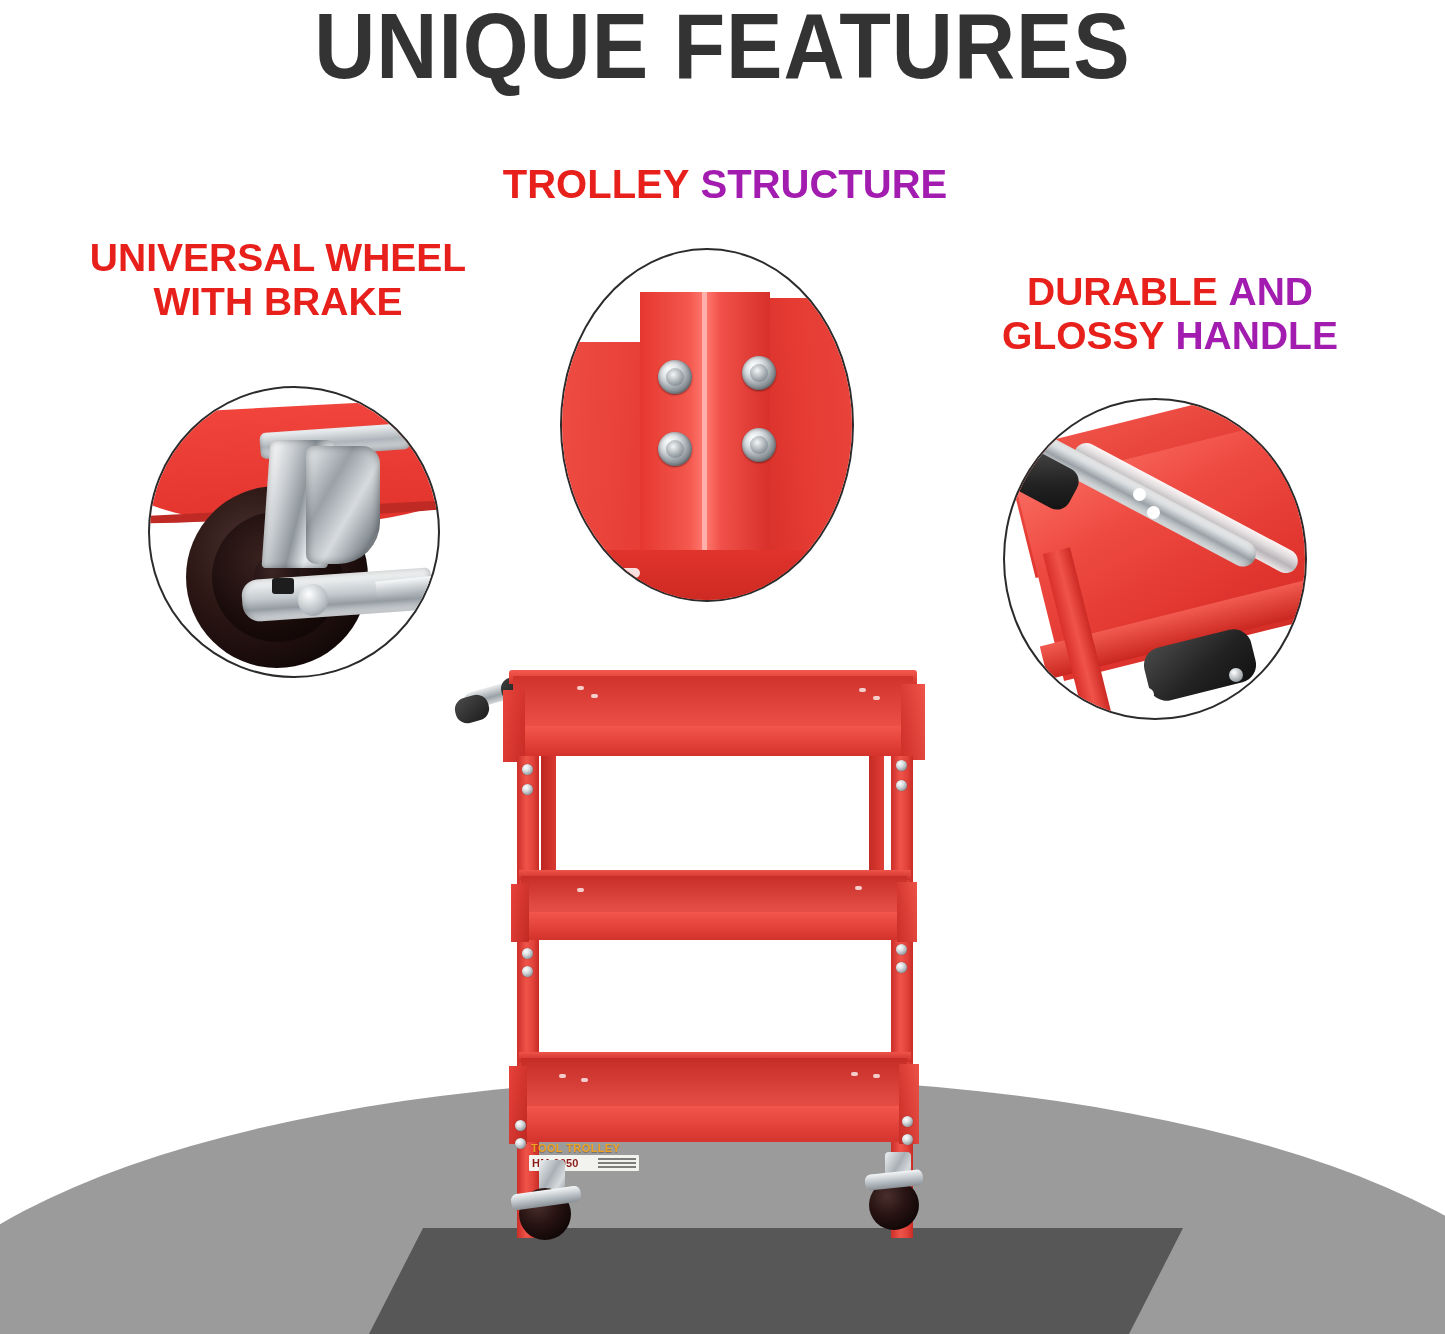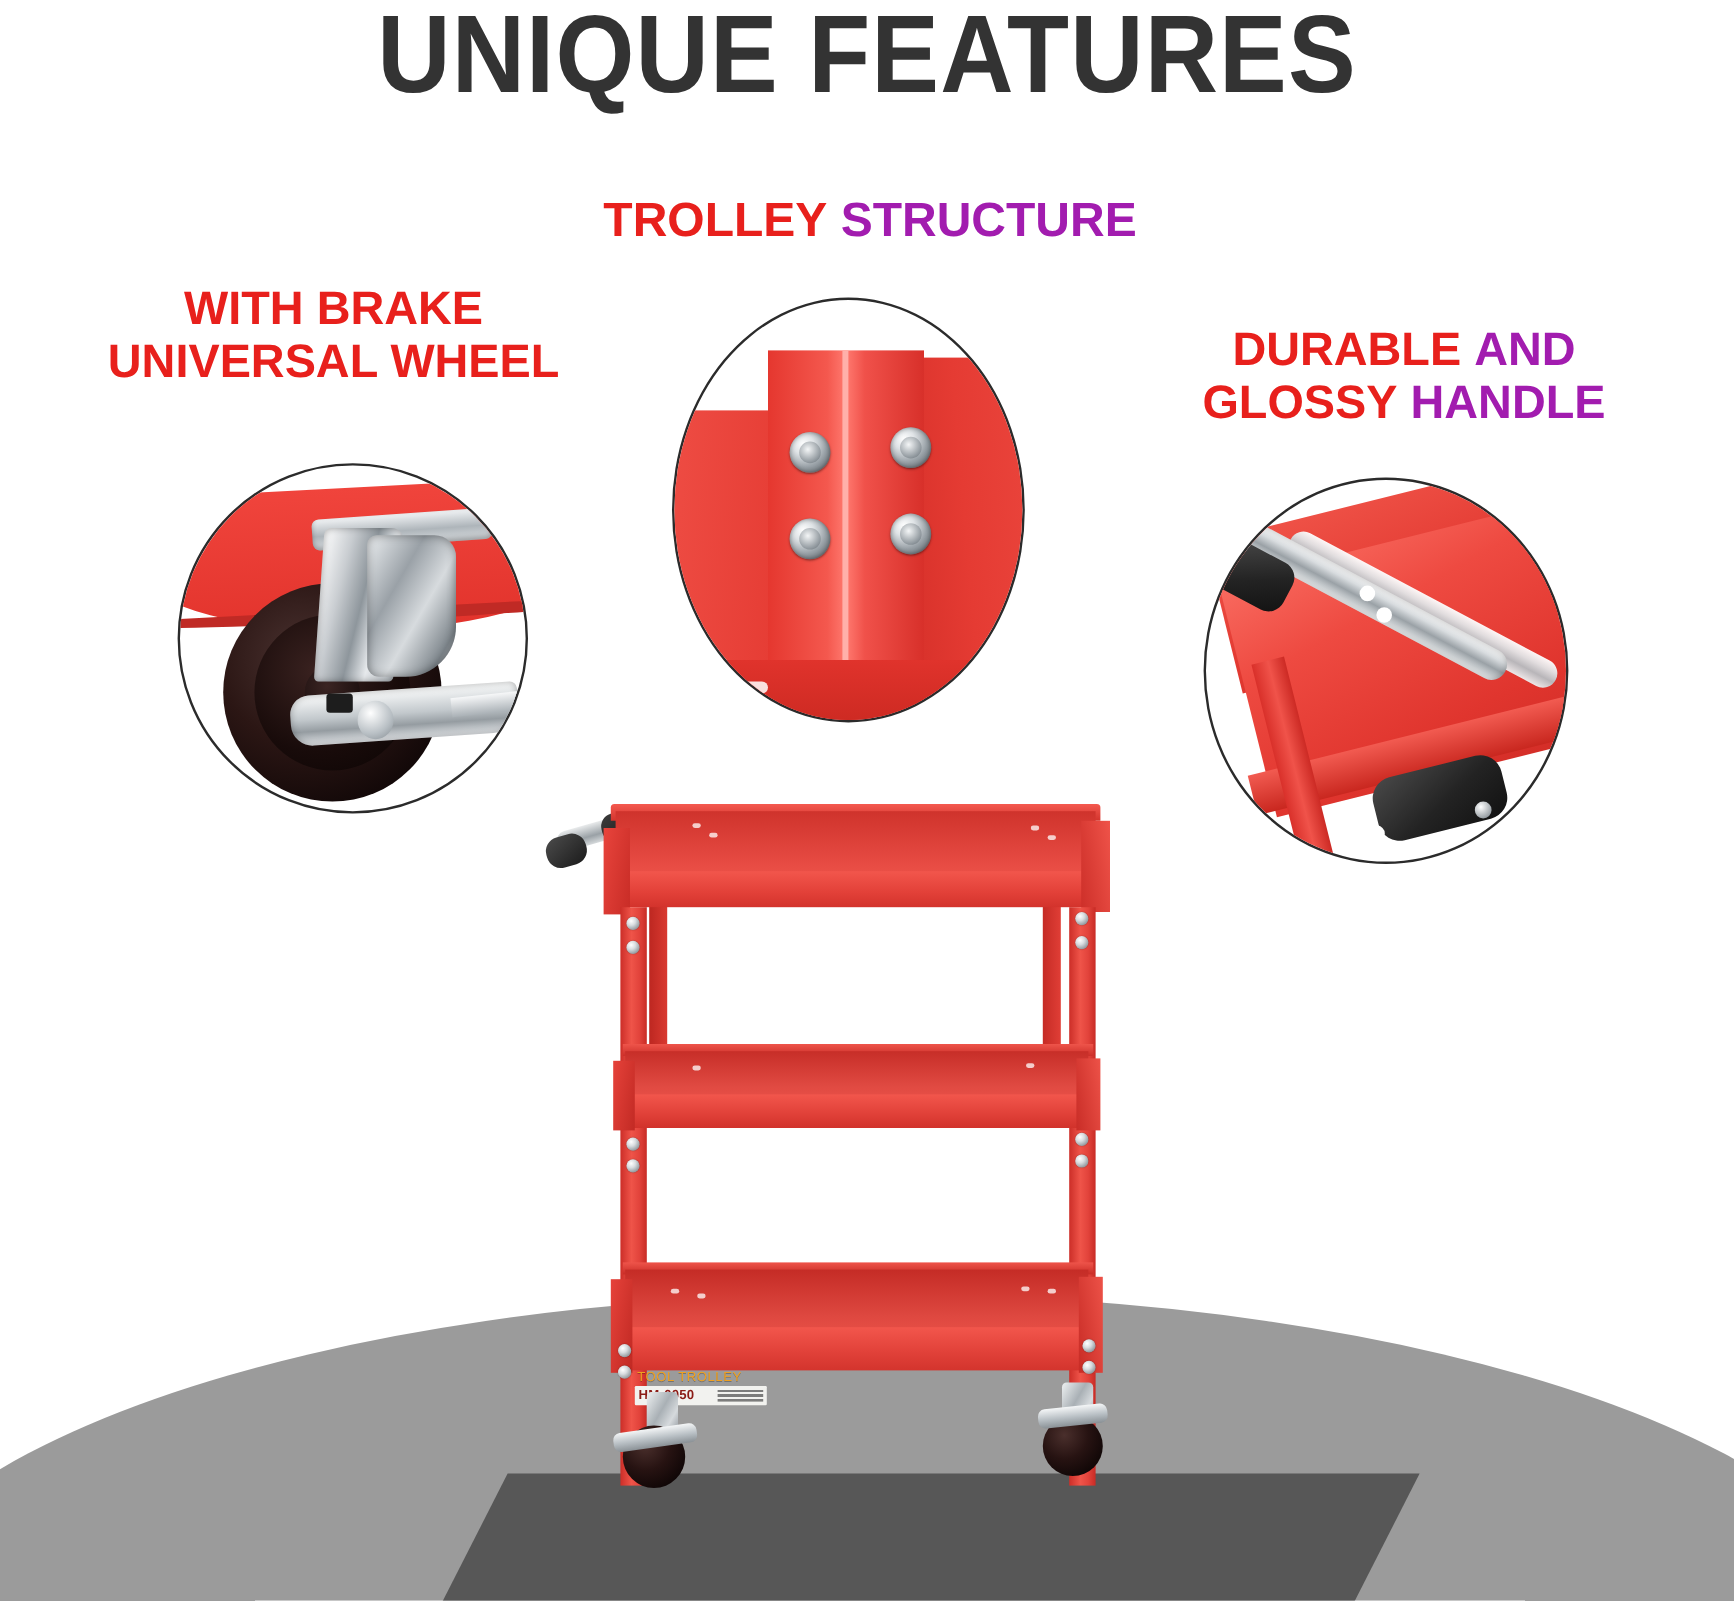--- a/index.html
+++ b/index.html
@@ -308,21 +308,21 @@
     width: 11px; height: 11px; border-radius: 50%;
     background: radial-gradient(circle at 36% 32%, #ffffff 0%, #d9dde0 35%, #9aa1a6 70%, #70777c 100%);
     box-shadow: 0 0 1px rgba(0,0,0,.5);
   }
   .rv { position: absolute; }
   .holedot { position: absolute; width: 7px; height: 4px; border-radius: 3px; background: rgba(255,255,255,.75); }
 
   
   .label-tt {
     left: 76px; top: 482px; width: 98px;
-    font-size: 11px; font-weight: 400; color: #f0a020;
+    font-size: 11px; font-weight: 700; color: #f0a020;
     letter-spacing: .4px; white-space: nowrap;
     text-shadow: 0 1px 0 rgba(0,0,0,.25);
   }
   .label-sticker {
     left: 74px; top: 495px; width: 110px; height: 16px;
     background: #f2f2ef; border-radius: 1px;
     display: flex; align-items: center;
   }
   .label-model {
     font-size: 11px; font-weight: 700; color: #8b1b16;
@@ -358,22 +358,22 @@
 <body>
 
 <div id="page">
 
   <div class="floor-ellipse"></div>
   <div class="floor-shadow"></div>
 
   <div class="title">UNIQUE FEATURES</div>
 
   <div class="caption cap-wheel">
+    <div class="red">UNIVERSAL WHEEL</div>
     <div class="red">WITH BRAKE</div>
-    <div class="red">UNIVERSAL WHEEL</div>
   </div>
 
   <div class="caption cap-sturdy">
     <span class="red">TROLLEY</span><span>&nbsp;</span><span class="dark">STRUCTURE</span>
   </div>
 
   <div class="caption cap-handle">
     <div>
       <span class="red">DURABLE</span><span>&nbsp;</span><span class="dark">AND</span>
     </div>

